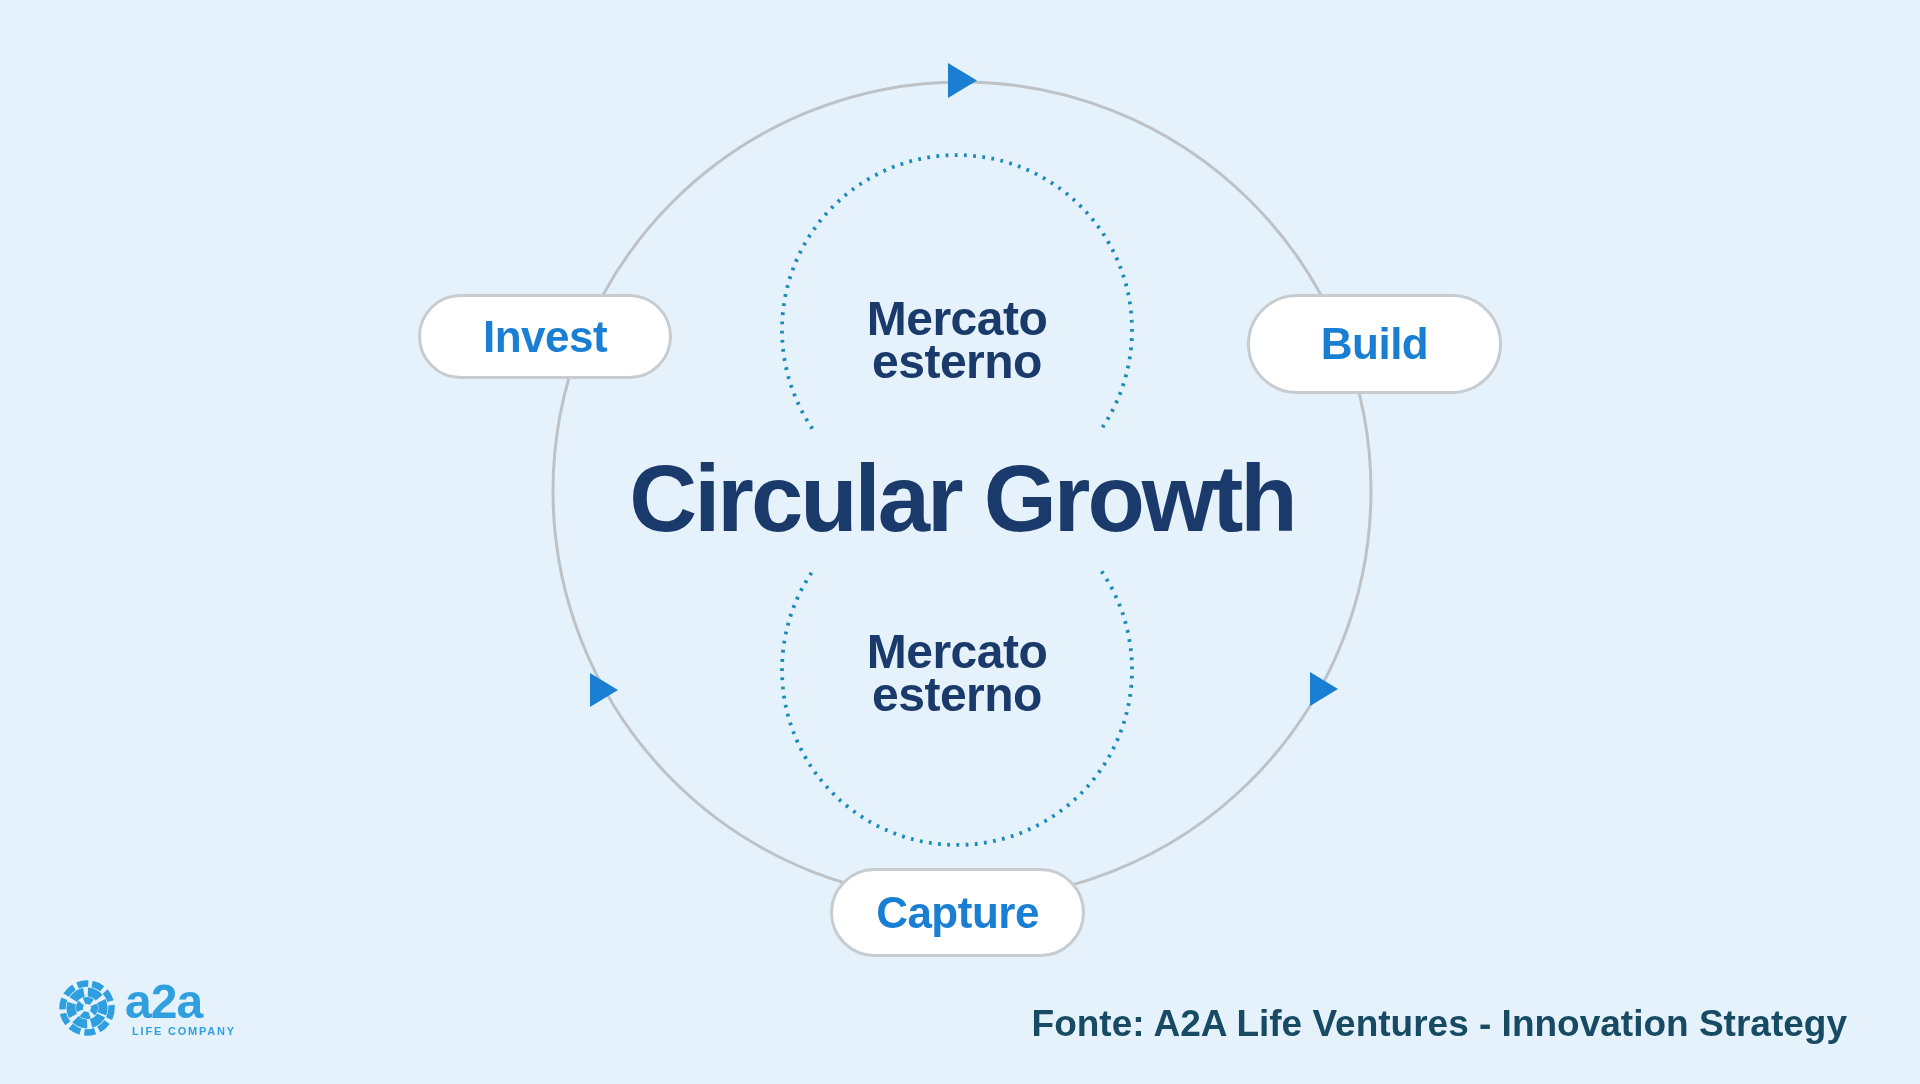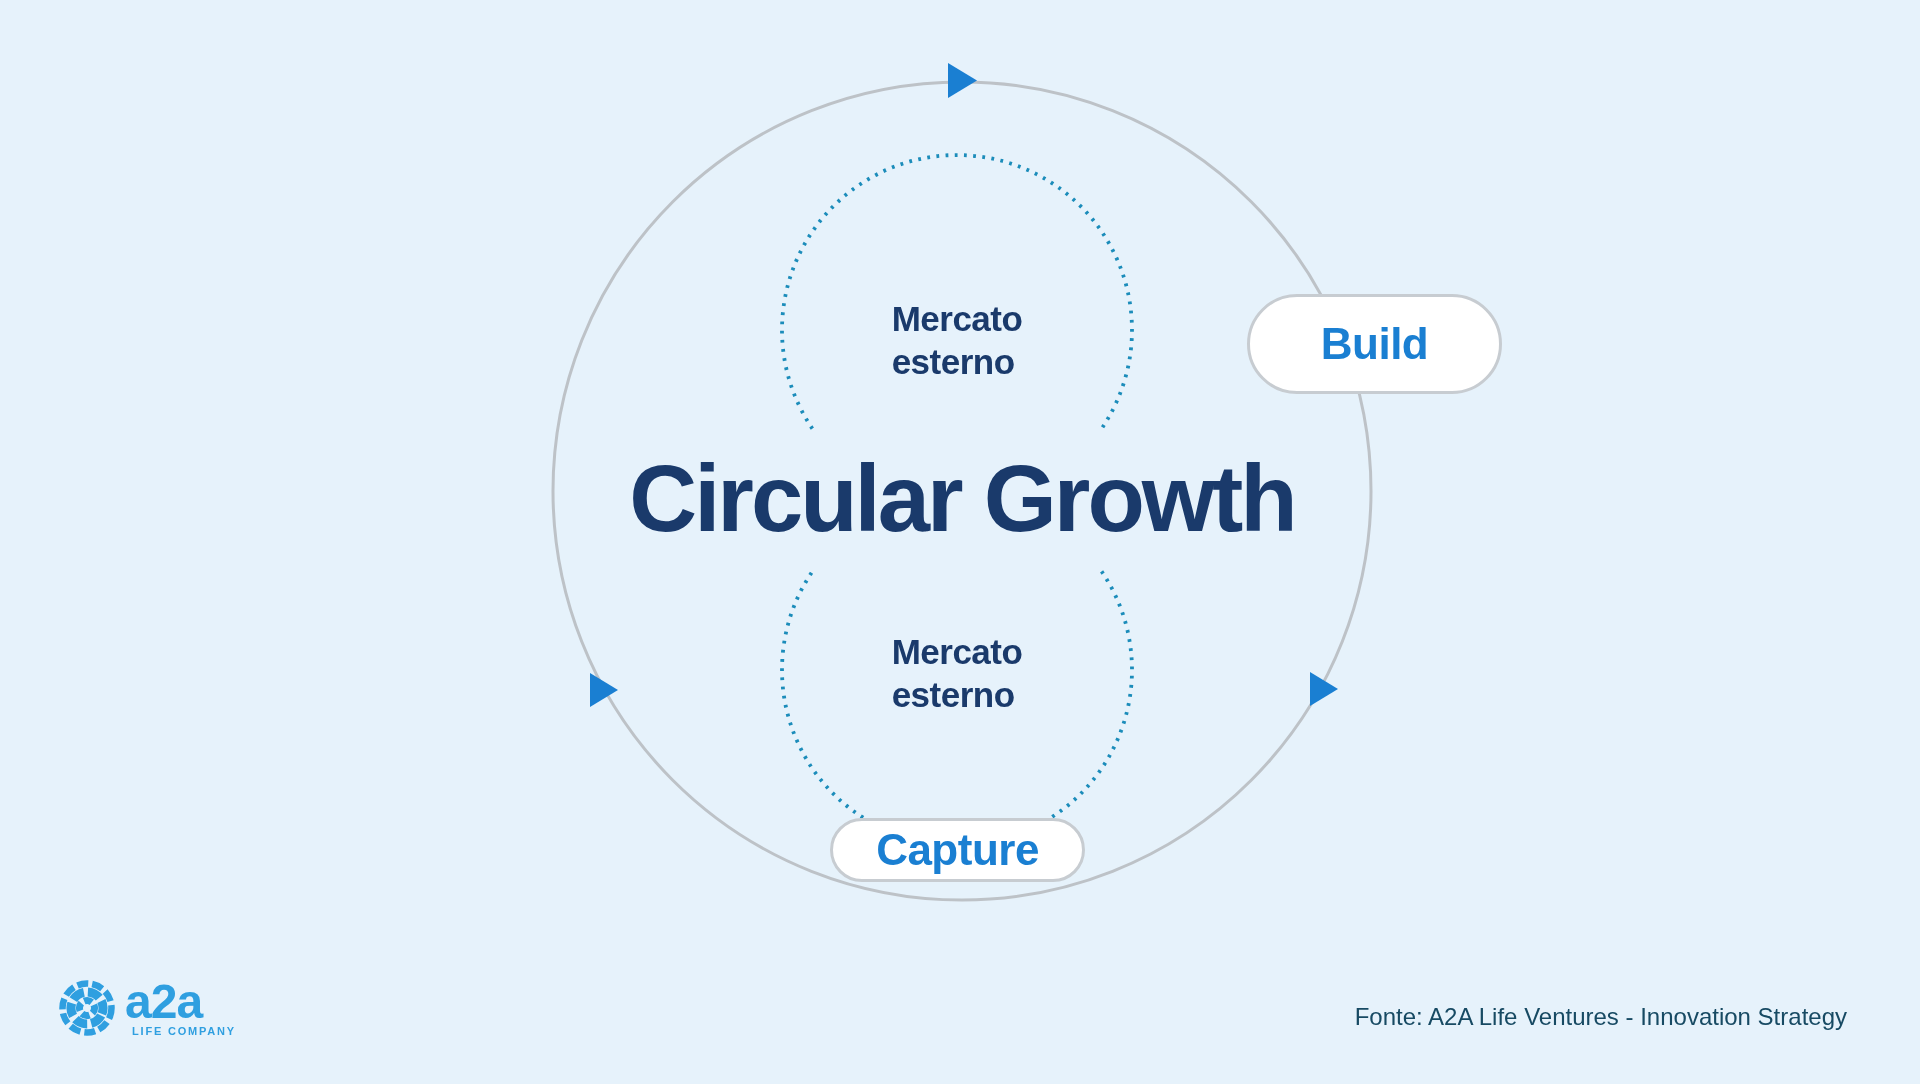--- a/index.html
+++ b/index.html
@@ -28,38 +28,38 @@
     justify-content: center;
   }
   .pill-label {
     font-size: 44px;
     font-weight: 700;
     letter-spacing: -0.5px;
     color: var(--accent-blue, #1a7fd2);
   }
   .pill-invest  { left: 418px;  top: 294px; width: 254px; height: 85px; }
   .pill-build   { left: 1247px; top: 294px; width: 255px; height: 100px; }
-  .pill-capture { left: 830px;  top: 818px; width: 255px; height: 64px; }
+  .pill-capture { left: 830px;  top: 868px; width: 255px; height: 89px; }
   .diagram-title {
     position: absolute;
     left: 962px; top: 452px;
     transform: translateX(-50%);
     white-space: nowrap;
     font-size: 94px;
     line-height: 94px;
     font-weight: 700;
     letter-spacing: -3px;
     color: var(--navy, #1a3a6b);
   }
   .market-label {
     position: absolute;
     left: 957px;
     transform: translateX(-50%);
-    text-align: left;
-    font-size: 35px;
+    text-align: center;
+    font-size: 48px;
     line-height: 43px;
     font-weight: 700;
     letter-spacing: -0.5px;
     color: var(--navy, #1a3a6b);
   }
   .market-internal { top: 297px; }
   .market-external { top: 630px; }
   .logo {
     position: absolute;
     left: 58px; top: 979px;
@@ -81,22 +81,22 @@
     margin-top: 1px;
     margin-left: 7px;
     font-size: 11px;
     font-weight: 700;
     letter-spacing: 1.8px;
     color: var(--logo-blue, #2f9fe0);
   }
   .source-caption {
     position: absolute;
     right: 73px; top: 1003px;
-    font-size: 24px;
-    font-weight: 400;
+    font-size: 37px;
+    font-weight: 700;
     letter-spacing: 0;
     color: var(--source-text, #174a63);
     white-space: nowrap;
   }
 </style>
 </head>
 <body>
 
 <div class="stage">
 
@@ -106,20 +106,23 @@
 
     <path d="M 812.4 428.6 A 175 175 0 1 1 1101.6 428.6" fill="none" style="stroke: var(--teal-dotted, #1b8cba); stroke-width: 3.8; stroke-dasharray: 2.8 6.4;"></path>
 
     <path d="M 1101.6 571.4 A 175 175 0 1 1 812.4 571.4" fill="none" style="stroke: var(--teal-dotted, #1b8cba); stroke-width: 3.8; stroke-dasharray: 2.8 6.4;"></path>
 
     <polygon points="948,63 948,98 977,80.5" style="fill: var(--accent-blue, #1a7fd2);"></polygon>
     <polygon points="590,673 590,707 618,690" style="fill: var(--accent-blue, #1a7fd2);"></polygon>
     <polygon points="1310,672 1310,706 1338,689" style="fill: var(--accent-blue, #1a7fd2);"></polygon>
   </svg>
 
+  <div class="pill pill-invest">
+    <span class="pill-label">Invest</span>
+  </div>
   <div class="pill pill-build">
     <span class="pill-label">Build</span>
   </div>
   <div class="pill pill-capture">
     <span class="pill-label">Capture</span>
   </div>
 
   <div class="diagram-title">Circular Growth</div>
 
   <div class="market-label market-internal">

